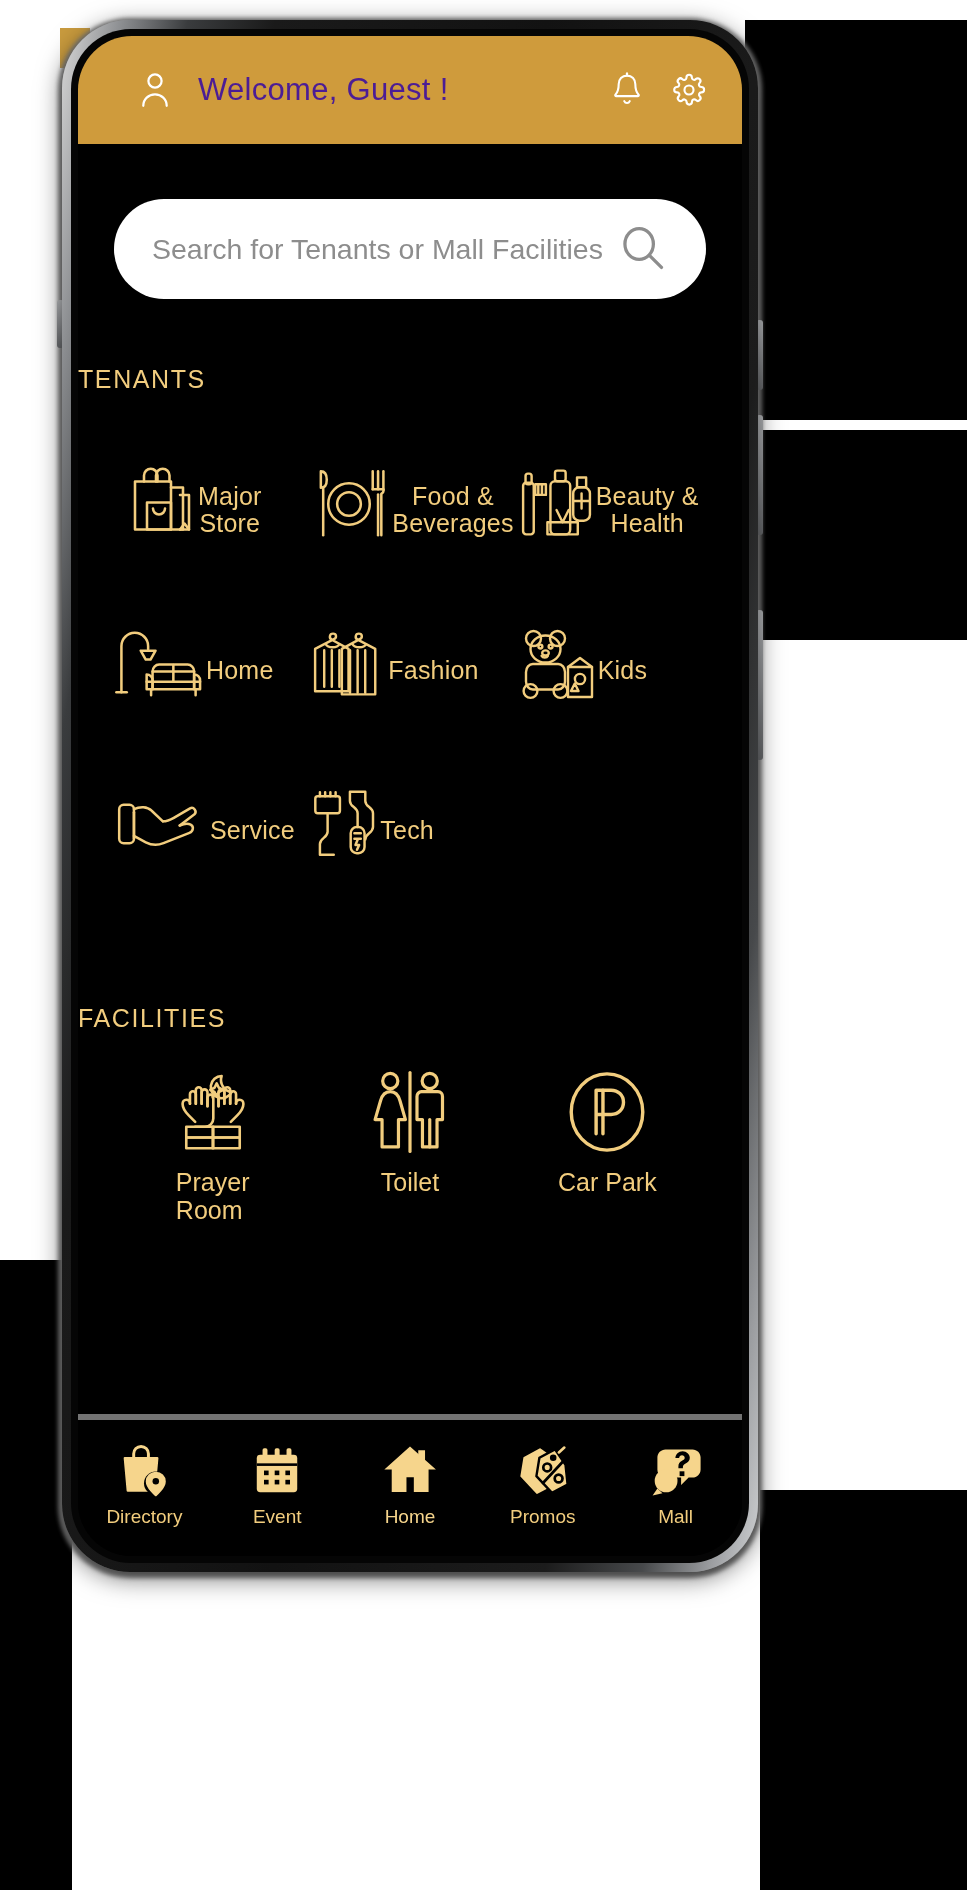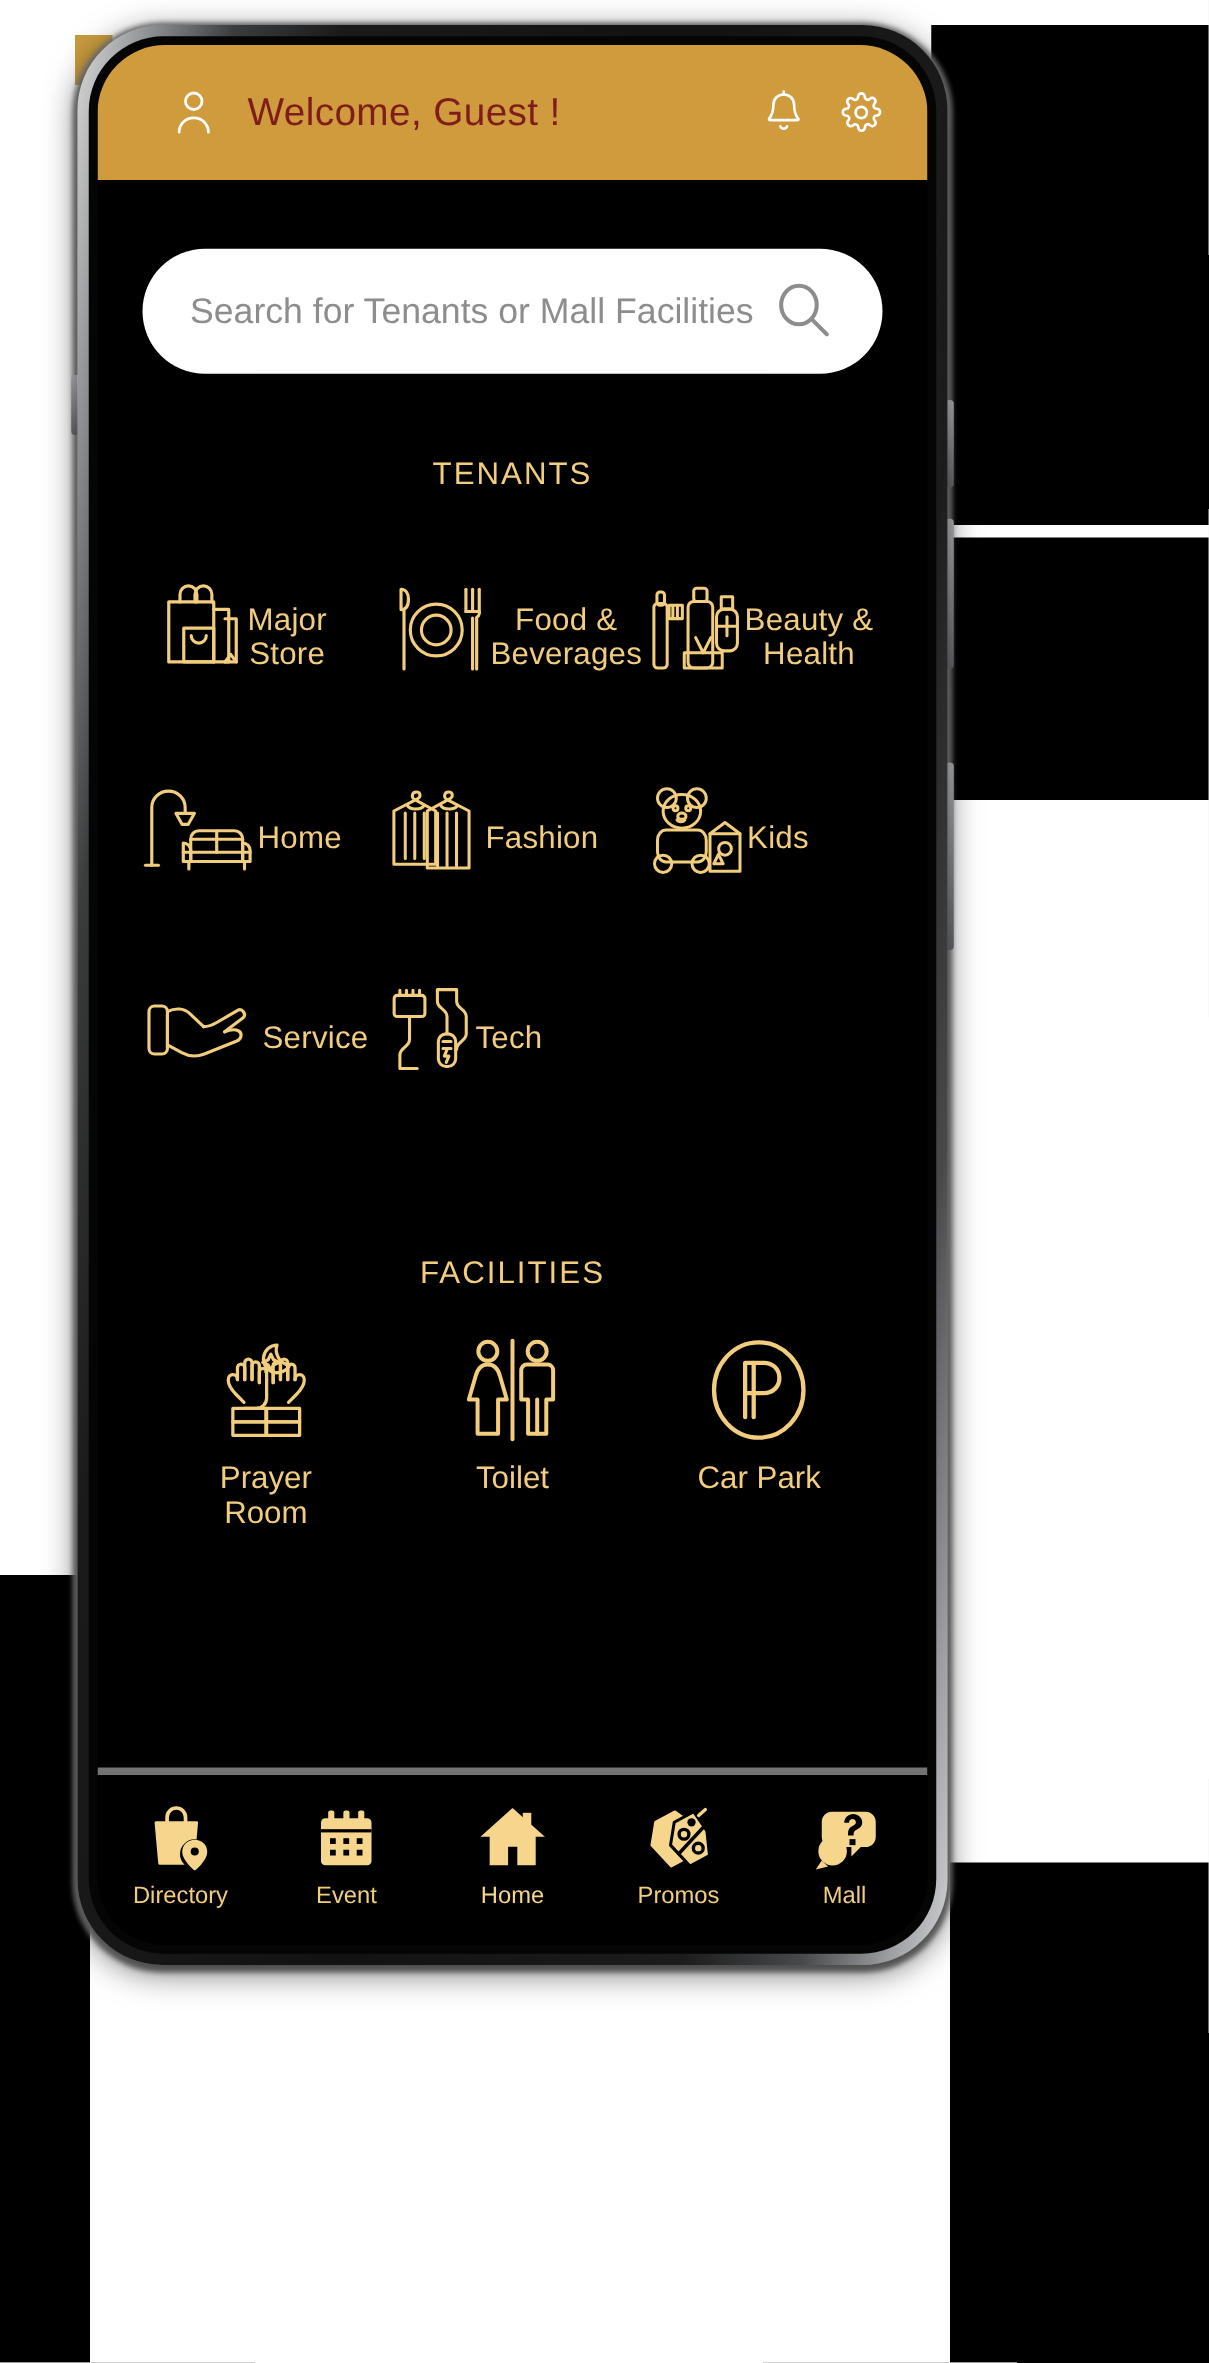--- a/index.html
+++ b/index.html
@@ -57,21 +57,21 @@
   .btn-silent { left: 57px;  top: 300px; width: 7px; height: 48px; }
 
   
   .app-header {
     height: 108px;
     background: #cf9b3c;
     display: flex; align-items: center;
     padding: 0 34px;
   }
   .welcome-text {
-    color: #7f1d1d; font-size: 31px; letter-spacing: .3px;
+    color: #4c1d95; font-size: 31px; letter-spacing: .3px;
     margin-left: 24px; white-space: nowrap;
     font-family: "Liberation Sans", sans-serif;
   }
   .header-spacer { flex: 1; }
   .hdr-icon { width: 38px; height: 38px; margin-left: 24px; display:flex; align-items:center; justify-content:center; cursor: pointer; }
 
   
   .search-wrap { padding: 55px 36px 0 36px; }
   .search-box {
     height: 100px; background: #fff; border-radius: 50px;
@@ -79,21 +79,21 @@
   }
   .search-input {
     flex: 1; border: none; outline: none; background: transparent;
     font-size: 28.5px; color: #8b8b8b;
     font-family: "Liberation Sans", sans-serif;
   }
   .search-input::placeholder { color: #8d8d8d; opacity: 1; }
 
   
   .section-title {
-    text-align: center; color: #f2cd7e;
+    color: #f2cd7e;
     font-size: 25px; letter-spacing: 1.6px;
     margin-top: 66px;
   }
   .section-title.facilities { margin-top: 104px; }
 
   
   .cat-grid {
     display: grid; grid-template-columns: repeat(3, 1fr);
     row-gap: 8px;
     padding: 34px 36px 0 36px;
@@ -108,21 +108,21 @@
     margin-top: 12px; text-align: center; color: #f2cd7e;
     font-size: 25px; line-height: 1.08; letter-spacing: .2px;
   }
 
   .fac-grid {
     display: grid; grid-template-columns: repeat(3, 1fr);
     padding: 36px 36px 0 36px;
   }
   .fac-cell { display:flex; flex-direction:column; align-items:center; cursor:pointer; }
   .fac-icon { height: 86px; display:flex; align-items:center; justify-content:center; }
-  .fac-label { margin-top: 14px; text-align:center; color:#f2cd7e; font-size: 25px; line-height: 1.1; }
+  .fac-label { margin-top: 14px; color:#f2cd7e; font-size: 25px; line-height: 1.1; }
 
   
   .bottom-nav {
     position: absolute; left: 0; right: 0; bottom: 0;
     height: 142px; background: #000;
     display: flex; align-items: flex-start; justify-content: space-around;
     padding-top: 18px;
     border-top: 6px solid #737373;
   }
   .nav-item { display:flex; flex-direction:column; align-items:center; width: 120px; cursor:pointer; }

